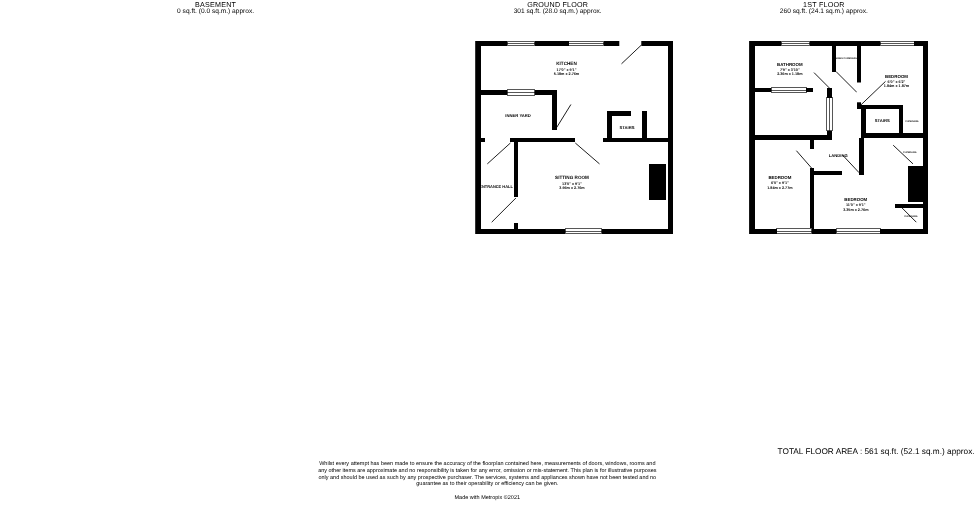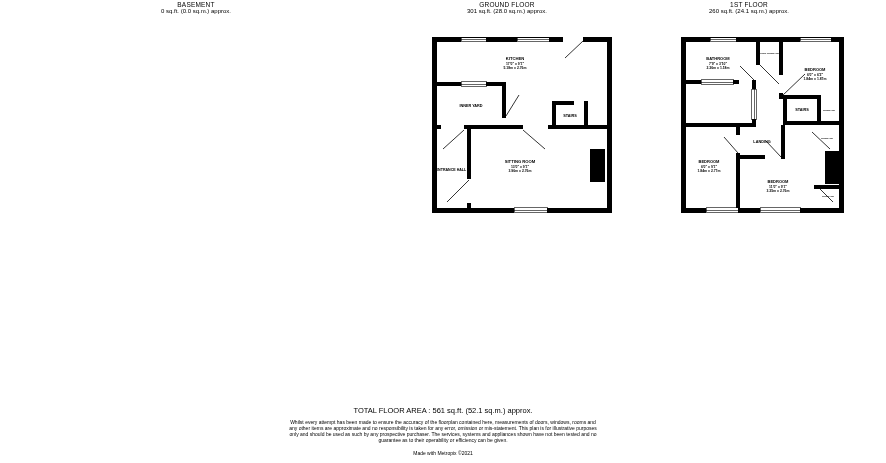--- a/index.html
+++ b/index.html
@@ -14,21 +14,21 @@
   .plan{position:absolute;}
   svg text{font-family:"Liberation Sans",sans-serif;fill:#000;}
   .room-name{font-size:4.2px;font-weight:700;text-anchor:middle;}
   .room-dim{font-size:3.4px;font-weight:700;text-anchor:middle;}
   .tiny-label{font-size:2.1px;font-weight:700;text-anchor:middle;}
   .wall{fill:#000;}
   .win{fill:#fff;stroke:#000;stroke-width:0.6;}
   .winline{stroke:#000;stroke-width:0.6;}
   .doorline{stroke:#000;stroke-width:0.8;fill:none;}
   .opening{fill:#fff;}
-  .footer-total{position:absolute;top:406px;left:0;width:886px;text-align:center;font-size:7.5px;}
+  .footer-total{position:absolute;top:406px;left:0;width:886px;text-align:right;font-size:7.5px;}
   .footer-disclaimer{position:absolute;top:419px;left:287px;width:312px;text-align:center;font-size:5px;line-height:1.2;}
   .footer-made{position:absolute;top:450px;left:0;width:886px;text-align:center;font-size:5px;}
 </style>
 </head>
 <body>
 
 <div class="floor-header" style="left:86px;top:1px;">
   <div class="floor-title">BASEMENT</div>
   <div class="floor-area">0 sq.ft. (0.0 sq.m.) approx.</div>
 </div>

